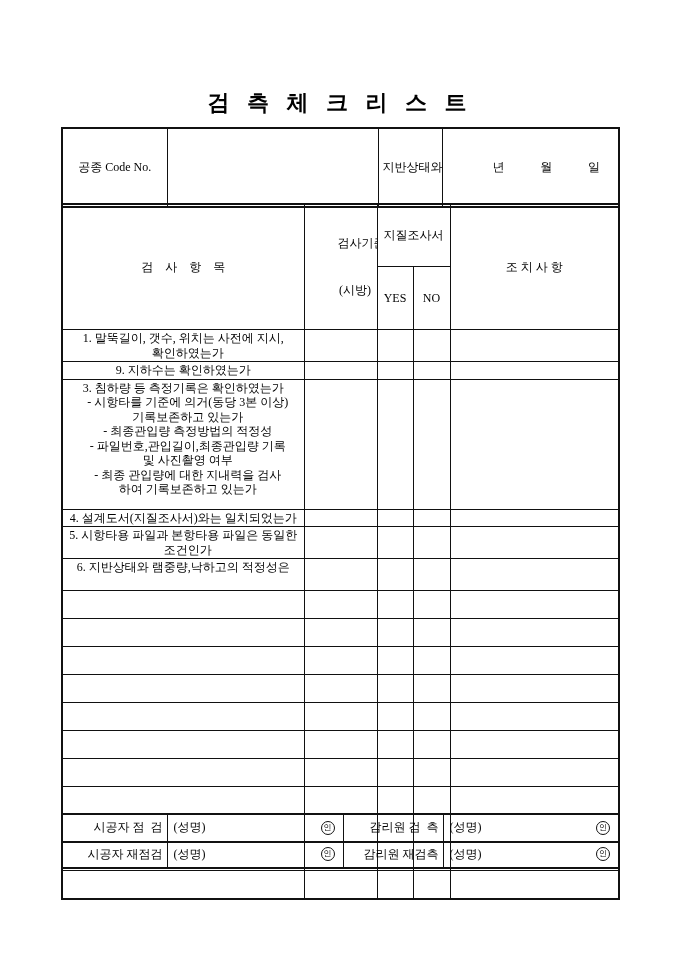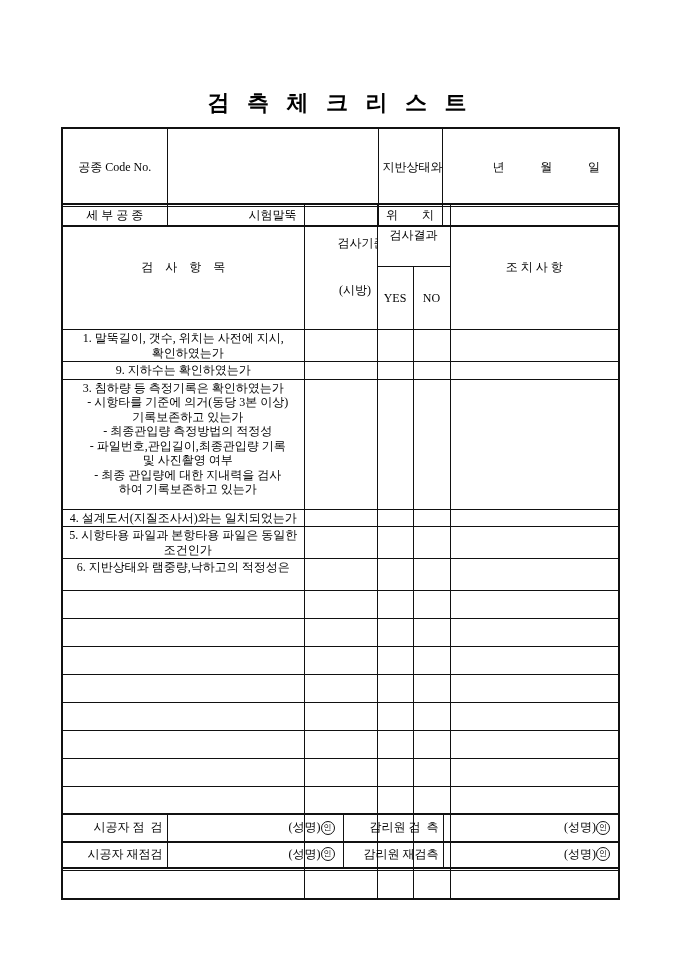--- a/index.html
+++ b/index.html
@@ -49,21 +49,21 @@
     line-height: 14.5px;
     padding: 1px 3px;
   }
   .hdr-line { display: block; line-height: 17px; margin-left: 29px; }
 
   
   .sig-table { top: 813px; }
   .sig-table tr { height: 27px; }
   .sig-table td.sig-label { text-align: right; white-space: pre; }
   .sig-table td.sig-name { text-align: left; }
-  .name-wrap { display: flex; align-items: center; justify-content: flex-end; padding: 0 4px 0 2px; }
+  .name-wrap { display: flex; align-items: center; justify-content: space-between; padding: 0 4px 0 2px; }
   .seal {
     display: inline-flex; align-items: center; justify-content: center;
     width: 14px; height: 14px;
     border: 1px solid #111; border-radius: 50%;
     font-size: 8px; line-height: 1;
   }
   .date-wrap { display: flex; justify-content: space-between; padding: 0 14px 0 46px; }
 </style>
 </head>
 <body>
@@ -84,46 +84,40 @@
       <td class="lbl">공종 Code No.</td>
       <td></td>
       <td class="lbl">지반상태와</td>
       <td>
         <div class="date-wrap">
           <span>년</span>
           <span>월</span>
           <span>일</span>
         </div>
       </td>
-    </tr>
-    <tr>
-      <td class="lbl">세 부 공 종</td>
-      <td>시험말뚝</td>
-      <td class="lbl">위　　치</td>
-      <td></td>
     </tr>
   </tbody>
     </table>
 
   <table class="main-table">
     <colgroup>
         <col style="width:242px">
         <col style="width:73px">
         <col style="width:36px">
         <col style="width:37px">
         <col style="width:169px">
       </colgroup>
     <tbody>
         <tr style="height:19px">
       <td class="hdr" rowspan="2">검　사　항　목</td>
       <td class="hdr" rowspan="2">
         <span class="hdr-line">검사기준</span>
         <span class="hdr-line">(시방)</span>
       </td>
-      <td class="hdr" colspan="2">검사결과</td>
+      <td class="hdr" colspan="2">지질조사서</td>
       <td class="hdr" rowspan="2">조 치 사 항</td>
     </tr>
     <tr style="height:19px">
       <td class="hdr">YES</td>
       <td class="hdr">NO</td>
     </tr>
 
     <tr style="height:28px">
       <td class="item">1. 말뚝길이, 갯수, 위치는 사전에 지시,
    확인하였는가</td>

